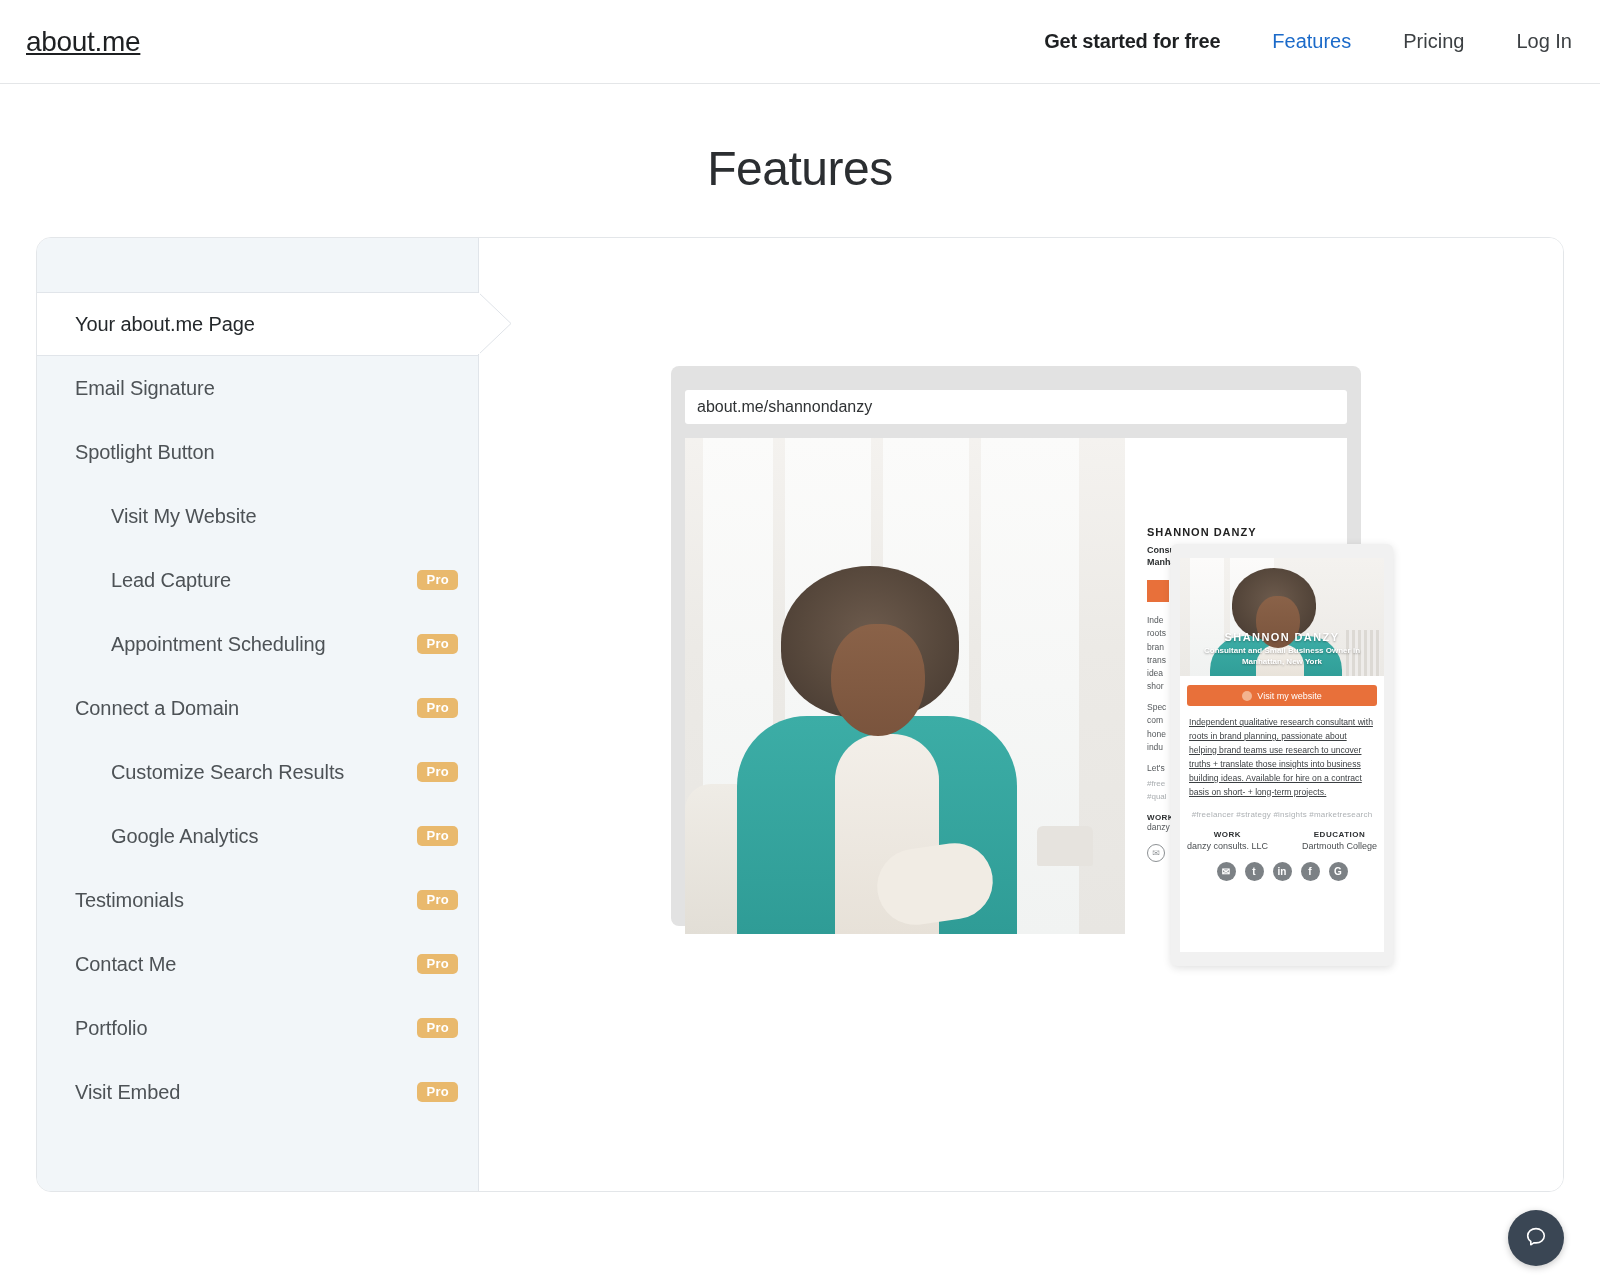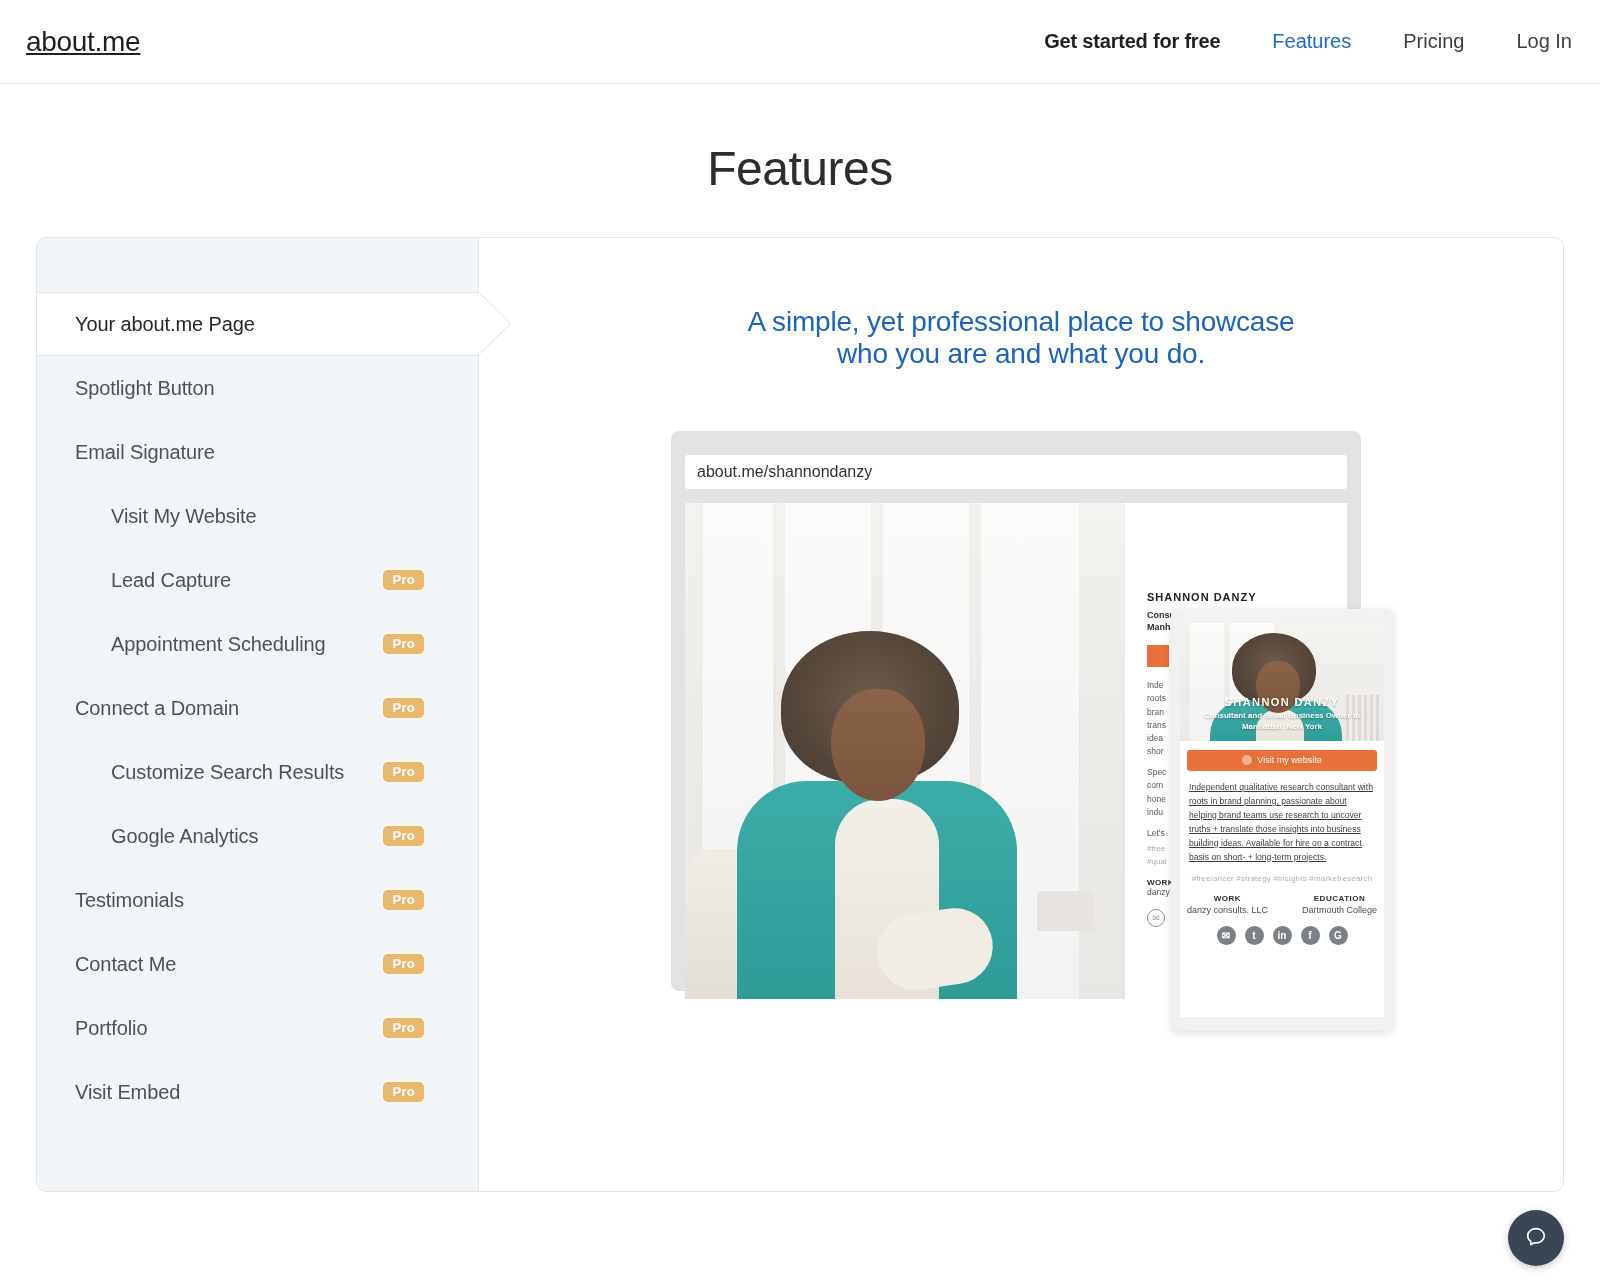--- a/index.html
+++ b/index.html
@@ -54,21 +54,21 @@
     margin-top: 57px;
   }
 
   
   .features-card {
     position: relative;
     margin: 41px 36px 0 36px;
     height: 955px;
     background: #ffffff;
     border: 1px solid #e3e6e9;
-    border-radius: 10px;
+    border-radius: 15px;
     display: flex;
     overflow: hidden;
   }
   .sidebar {
     position: relative;
     width: 442px;
     flex: 0 0 442px;
     background: #f2f6f9;
     border-right: 1px solid #e1e5ea;
     padding-top: 54px;
@@ -109,21 +109,20 @@
   .pro-badge {
     flex: 0 0 auto;
     background: #e9b96d;
     color: #ffffff;
     font-size: 13px;
     font-weight: 700;
     letter-spacing: 0.3px;
     border-radius: 5px;
     padding: 3px 9px 4px;
     line-height: 1;
-    margin-right: 34px;
   }
 
   
   .panel {
     position: relative;
     flex: 1 1 auto;
     background: #fff;
     padding-top: 68px;
   }
   .tagline {
@@ -429,25 +428,25 @@
       <span class="label">Your about.me Page</span>
       <span class="arrow">
         <svg width="34" height="64" viewBox="0 0 34 64">
           <path d="M0 0 L33 31.5 L0 63" fill="#ffffff" stroke="#dfe3e8" stroke-width="1"></path>
           <rect x="0" y="1" width="2" height="61" fill="#ffffff"></rect>
         </svg>
       </span>
     </div>
 
     <div class="side-item">
+      <span class="label">Email Signature</span>
+    </div>
+
+    <div class="side-item">
       <span class="label">Spotlight Button</span>
-    </div>
-
-    <div class="side-item">
-      <span class="label">Email Signature</span>
     </div>
 
     <div class="side-item indent">
       <span class="label">Visit My Website</span>
     </div>
 
     <div class="side-item indent">
       <span class="label">Lead Capture</span>
       <span class="pro-badge">Pro</span>
     </div>
@@ -487,24 +486,20 @@
       <span class="pro-badge">Pro</span>
     </div>
 
     <div class="side-item">
       <span class="label">Visit Embed</span>
       <span class="pro-badge">Pro</span>
     </div>
   </aside>
 
   <section class="panel">
-    <div class="tagline">
-      <div>A simple, yet professional place to showcase</div>
-      <div>who you are and what you do.</div>
-    </div>
 
     <div class="mockup-wrap">
 
       <div class="browser">
         <input class="url-bar" type="text" readonly="" value="about.me/shannondanzy" style="">
         <div class="browser-body">
 
           <div class="hero-photo">
             <div class="win w1"></div>
               <div class="win w2"></div>

